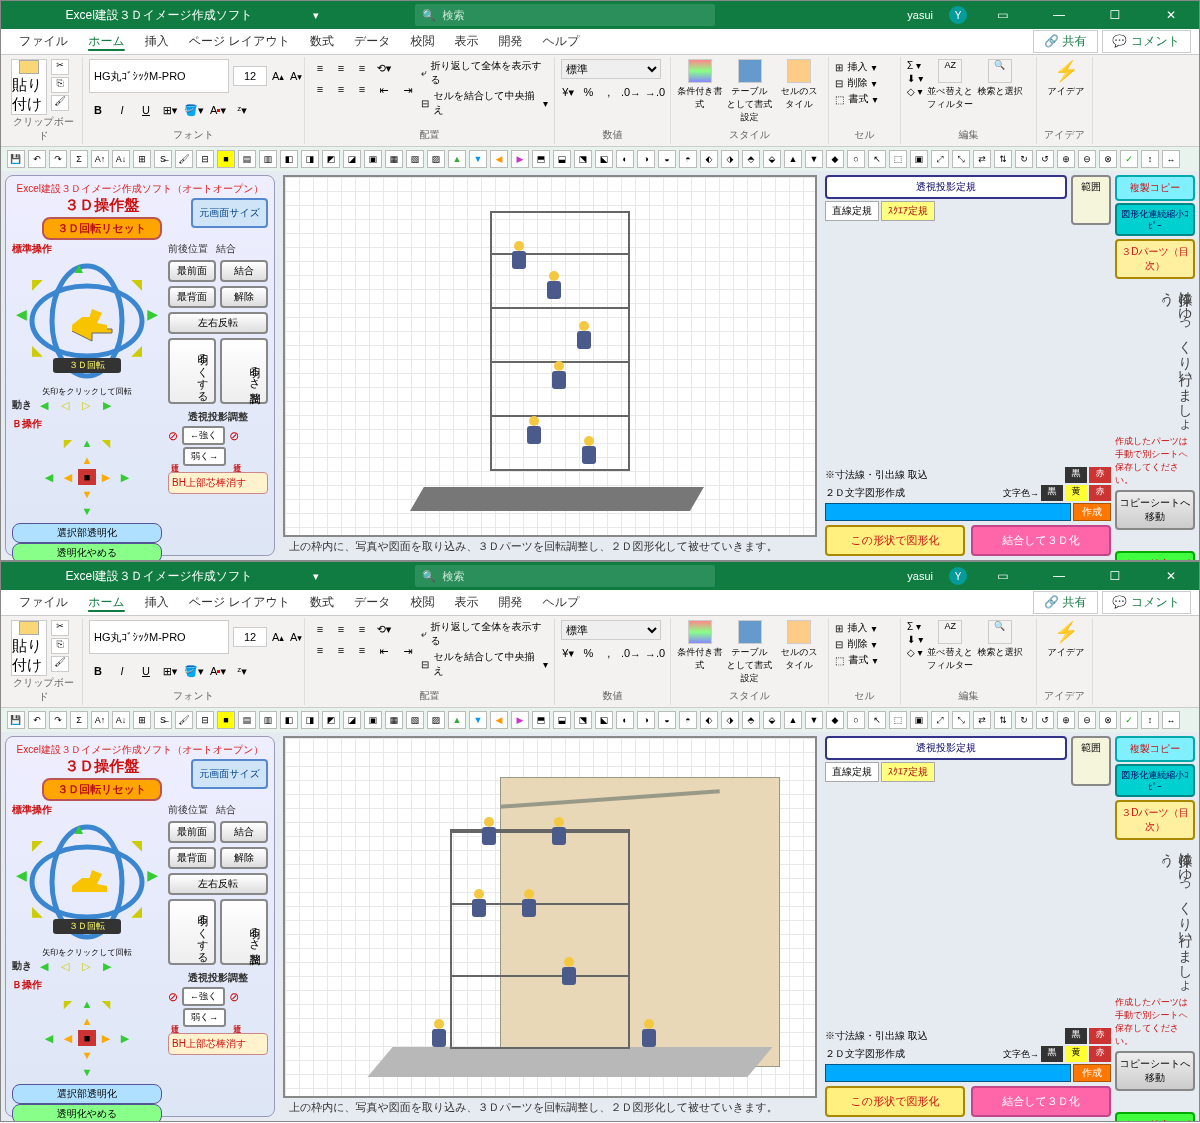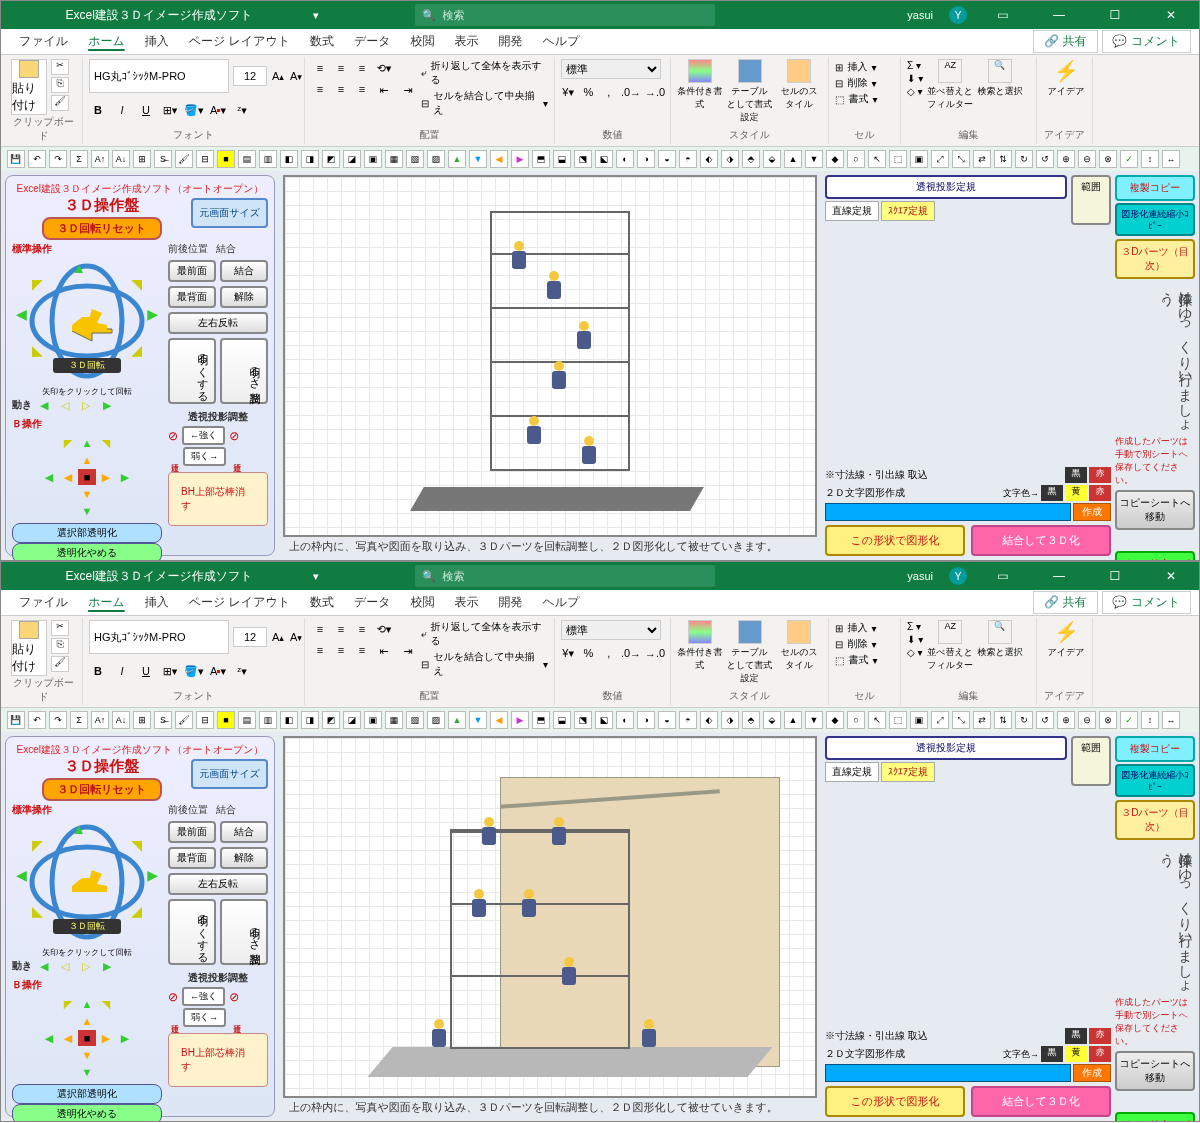--- a/index.html
+++ b/index.html
@@ -13,21 +13,21 @@
 .avatar { width: 18px; height: 18px; border-radius: 50%; background: #049b9b; color: #fff; display: flex; align-items: center; justify-content: center; font-size: 10px; }
 .winbtn { width: 40px; height: 28px; display: flex; align-items: center; justify-content: center; color: #fff; font-size: 12px; }
 .tabs { background: #fff; height: 26px; display: flex; align-items: center; padding: 0 8px; border-bottom: 1px solid #ccc; }
 .tab { padding: 0 10px; font-size: 12px; color: #333; }
 .tab.active { color: #107c41; text-decoration: underline; text-decoration-color: #107c41; text-decoration-thickness: 2px; text-underline-offset: 4px; }
 .share-btn { margin-left: auto; border: 1px solid #ccc; padding: 2px 10px; font-size: 12px; color: #107c41; text-align: center; }
 .ribbon { background: #f3f2f1; height: 92px; display: flex; border-bottom: 1px solid #ccc; padding: 2px 4px; }
 .ribbon-group { border-right: 1px solid #ddd; display: flex; flex-direction: column; padding: 2px 6px; }
 .ribbon-group .label { text-align: center; font-size: 10px; color: #666; margin-top: auto; }
 .rg-content { display: flex; gap: 4px; align-items: flex-start; flex: 1; }
-.paste-btn { width: 36px; height: 56px; background: #fff; border: 1px solid #ccc; display: flex; flex-direction: column; align-items: center; justify-content: flex-start; font-size: 12px; }
+.paste-btn { width: 36px; height: 56px; background: #fff; border: 1px solid #ccc; display: flex; flex-direction: column; align-items: center; justify-content: flex-start; font-size: 15px; }
 .paste-icon { width: 20px; height: 24px; background: #f9d776; border: 1px solid #aaa; margin-bottom: 2px; }
 .mini-btns { display: flex; flex-direction: column; gap: 2px; }
 .mini-btn { width: 18px; height: 16px; border: 1px solid #ccc; background: #fff; font-size: 9px; text-align: center; }
 .font-row { display: flex; gap: 4px; align-items: center; margin-bottom: 4px; }
 .font-select { width: 140px; height: 20px; border: 1px solid #ccc; font-size: 11px; padding: 16px 4px; }
 .font-size { width: 34px; height: 20px; border: 1px solid #ccc; font-size: 11px; text-align: center; }
 .style-row { display: flex; gap: 6px; }
 .ico-btn { width: 18px; height: 18px; border: 1px solid transparent; display: flex; align-items: center; justify-content: center; font-size: 11px; }
 .colorbar { height: 3px; width: 14px; display: inline-block; }
 .align-grid { display: grid; grid-template-columns: repeat(3, 18px); gap: 3px; }
@@ -51,21 +51,21 @@
 .arrow-diagram { height: 130px; position: relative; display: flex; align-items: center; justify-content: center; }
 .rotate-label { position: absolute; bottom: 13px; background: #333; color: #ff6; font-size: 9px; padding: 1px 16px; border-radius: 3px; }
 .tiny-txt { font-size: 8px; text-align: center; }
 .arrow-icon { position: absolute; font-size: 14px; }
 .excavator { width: 50px; height: 40px; background: #f8c400; clip-path: polygon(20% 60%, 40% 40%, 55% 40%, 60% 20%, 80% 30%, 70% 55%, 90% 60%, 90% 75%, 20% 75%); border: 1px solid #666; }
 .small-btn { border: 2px solid #888; border-radius: 4px; background: linear-gradient(#fff,#ddd); font-size: 10px; padding: 2px 6px; text-align: center; margin: 2px 0; }
 .small-btn.full { width: 100%; }
 .col2 { display: flex; gap: 4px; }
 .col2 > * { flex: 1; }
 .vtext-btn { writing-mode: vertical-rl; border: 2px solid #888; border-radius: 4px; background: linear-gradient(#fff,#eee); padding: 6px 4px; font-size: 11px; text-align: center; }
-.bh-btn { background: #fff2cc; border: 1px solid #c88; color: #c11; font-size: 10px; padding: 12px; border-radius: 4px; }
+.bh-btn { background: #fff2cc; border: 1px solid #c88; color: #c11; font-size: 10px; padding: 3px; border-radius: 4px; }
 .b-ops { margin-top: 4px; }
 .b-ops .arrows { display: grid; grid-template-columns: repeat(5, 18px); gap: 1px; justify-content: center; }
 .arw { width: 18px; height: 16px; display: flex; align-items: center; justify-content: center; font-size: 11px; }
 .sel-btn { background: #b0e0ff; border: 1px solid #559; font-size: 10px; padding: 2px; border-radius: 8px; text-align: center; }
 .canvas { flex: 1; margin: 4px; display: flex; flex-direction: column; }
 .canvas-frame { flex: 1; background: #fff; border: 2px solid #888; background-image: linear-gradient(#e8e8e8 1px, transparent 1px), linear-gradient(90deg, #e8e8e8 1px, transparent 1px); background-size: 14px 14px; display: flex; align-items: center; justify-content: center; position: relative; }
 .caption { font-size: 11px; padding: 2px 6px; color: #333; }
 .scaffold { width: 200px; height: 310px; position: relative; }
 .scaffold-base { position: absolute; bottom: 0; left: -40px; width: 280px; height: 60px; background: #777; transform: skewX(-30deg) scaleY(0.4); transform-origin: bottom; }
 .scaffold-frame { position: absolute; bottom: 40px; left: 40px; width: 140px; height: 260px; border: 2px solid #666; background: repeating-linear-gradient(0deg, transparent 0 52px, #666 52px 54px); }

